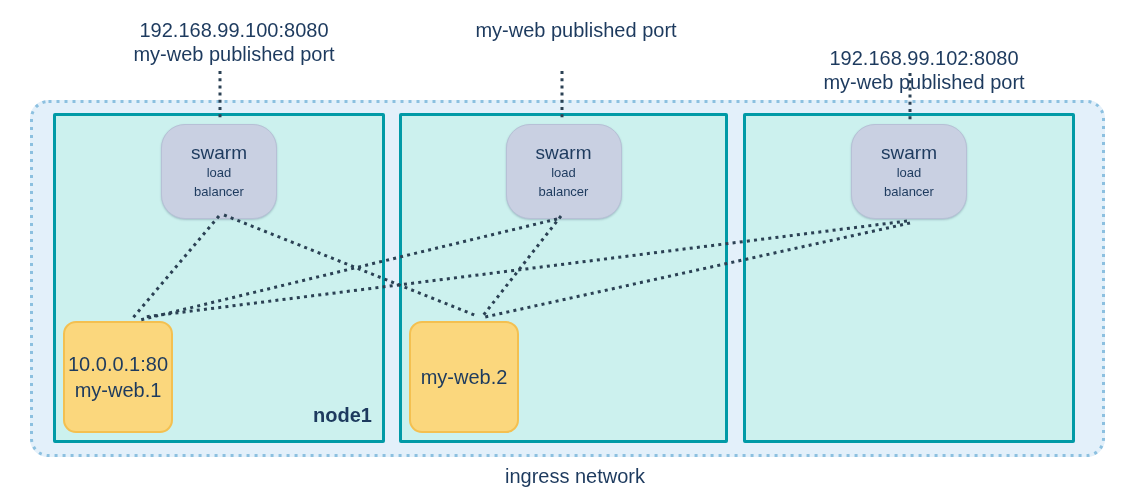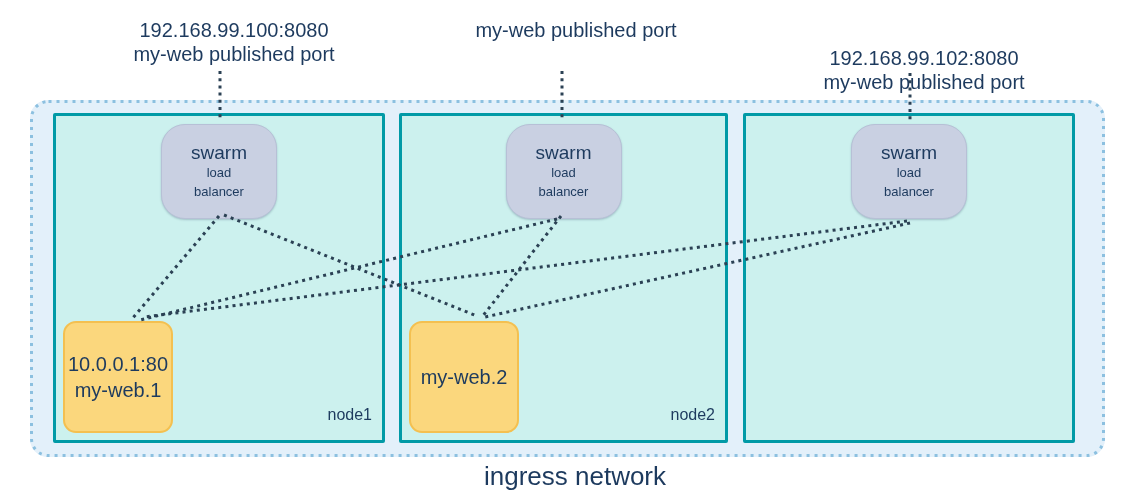--- a/index.html
+++ b/index.html
@@ -30,21 +30,21 @@
   .port-label.p1{left:104px;}
   .port-label.p2{left:446px;}
   .port-label.p3{left:794px;margin-top:28px;}
   .ingress{
     position:absolute;left:30px;top:100px;width:1075px;height:357px;
     background:var(--ingress-fill);
     border-radius:18px;
   }
   .ingress-title{
     position:absolute;top:458px;left:21px;width:1108px;
-    text-align:center;font-size:26px;line-height:36px;
+    text-align:center;font-size:20px;line-height:36px;
   }
   .node{
     position:absolute;top:113px;height:330px;
     background:var(--node-fill);
     border:3px solid var(--node-border);
     border-radius:2px;
   }
   .node.n1{left:53px;width:332px;}
   .node.n2{left:399px;width:329px;}
   .node.n3{left:743px;width:332px;}
@@ -65,21 +65,21 @@
     width:110px;height:112px;
     background:var(--task-fill);
     border:2px solid var(--task-border);
     border-radius:13px;
     display:flex;flex-direction:column;align-items:center;justify-content:center;
     text-align:center;
     font-size:20px;line-height:26px;
   }
   .node-label{
     position:absolute;right:10px;bottom:13px;
-    text-align:right;font-size:16px;line-height:24px;
+    text-align:right;font-size:20px;line-height:24px;font-weight:bold;
   }
   svg.overlay{
     position:absolute;left:0;top:0;width:1129px;height:503px;
     pointer-events:none;
   }
   svg .conn{stroke:var(--line);stroke-width:3;stroke-dasharray:3 4.2;fill:none;}
   svg .ingress-edge{stroke:var(--ingress-border);stroke-width:3;stroke-dasharray:3 5;fill:none;}
 </style>
 </head>
 <body>
@@ -118,21 +118,20 @@
   <div class="node n2">
     <div class="lb">
       <div class="lb-line1">swarm</div>
       <div class="lb-line2">load</div>
       <div class="lb-line2">balancer</div>
     </div>
     <div class="task">
       <div>my-web.2</div>
     </div>
     <div class="node-label">
-      <div>node2</div>
     </div>
   </div>
 
   <div class="node n3">
     <div class="lb">
       <div class="lb-line1">swarm</div>
       <div class="lb-line2">load</div>
       <div class="lb-line2">balancer</div>
     </div>
     <div class="node-label">

